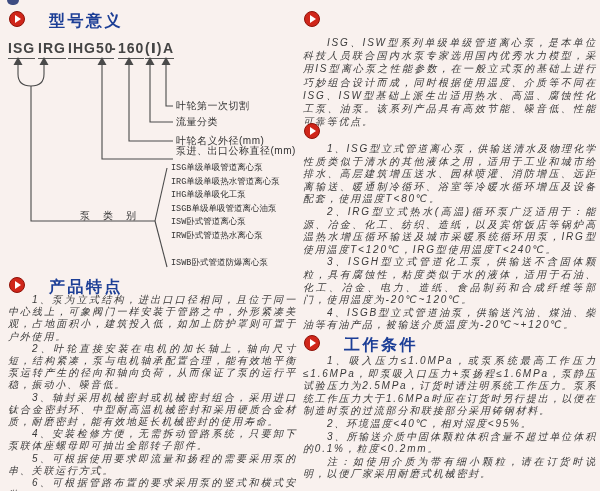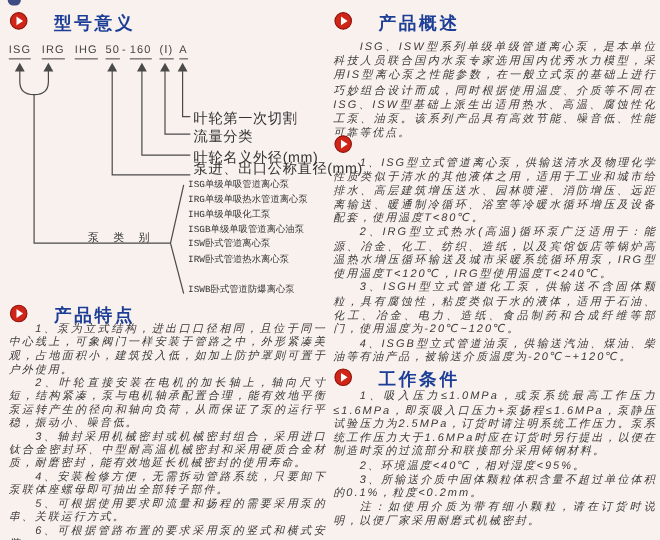--- a/index.html
+++ b/index.html
@@ -32,27 +32,27 @@
   }
   
   .body{position:absolute;text-align:justify;}
   .body p{margin:0;text-indent:24px;font-style:italic;}
   .left-body{font-size:10px;letter-spacing:1.8px;line-height:12.2px;width:289px;}
   .right-body{font-size:10px;letter-spacing:1.8px;line-height:13.2px;width:294px;}
   .right-body.tight{line-height:12.6px;}
   
   .diagram{position:absolute;left:8px;top:40px;width:290px;height:238px;}
   .cp{
-    position:absolute;top:0;font-size:10px;font-weight:normal;color:#444;
+    position:absolute;top:0;font-size:14px;font-weight:bold;color:#444;
     letter-spacing:1px;padding-bottom:2px;
   }
   .cp.u{border-bottom:1.4px solid #555;}
   .dsvg{position:absolute;left:0;top:15px;}
   .dlabel{
-    position:absolute;left:168px;font-size:13px;color:#333;
+    position:absolute;left:168px;font-size:10px;color:#333;
     letter-spacing:.5px;white-space:nowrap;
   }
   .dlabel.cat{left:72px;letter-spacing:13px;font-size:10px;}
   .ptype{
     position:absolute;left:163px;font-size:8.5px;color:#333;
     white-space:nowrap;letter-spacing:0;font-family:Liberation Mono, monospace;
   }
 </style>
 </head>
 <body>
@@ -120,21 +120,20 @@
   <p>1、泵为立式结构，进出口口径相同，且位于同一中心线上，可象阀门一样安装于管路之中，外形紧凑美观，占地面积小，建筑投入低，如加上防护罩则可置于户外使用。</p>
   <p>2、叶轮直接安装在电机的加长轴上，轴向尺寸短，结构紧凑，泵与电机轴承配置合理，能有效地平衡泵运转产生的径向和轴向负荷，从而保证了泵的运行平稳，振动小、噪音低。</p>
   <p>3、轴封采用机械密封或机械密封组合，采用进口钛合金密封环、中型耐高温机械密封和采用硬质合金材质，耐磨密封，能有效地延长机械密封的使用寿命。</p>
   <p>4、安装检修方便，无需拆动管路系统，只要卸下泵联体座螺母即可抽出全部转子部件。</p>
   <p>5、可根据使用要求即流量和扬程的需要采用泵的串、关联运行方式。</p>
   <p>6、可根据管路布置的要求采用泵的竖式和横式安装。</p>
 </div>
 
 <div class="sec-hdr" style="left:304px;top:11px">
   <span class="sec-icon"></span>
-  <span class="sec-title">产品概述</span>
 </div>
 
 <div class="body right-body" style="left:303px;top:36px">
   <p>ISG、ISW型系列单级单级管道离心泵，是本单位科技人员联合国内水泵专家选用国内优秀水力模型，采用IS型离心泵之性能参数，在一般立式泵的基础上进行巧妙组合设计而成，同时根据使用温度、介质等不同在ISG、ISW型基础上派生出适用热水、高温、腐蚀性化工泵、油泵。该系列产品具有高效节能、噪音低、性能可靠等优点。</p>
 </div>
 
 <div class="sec-hdr" style="left:304px;top:123px">
   <span class="sec-icon"></span>
 </div>
 

